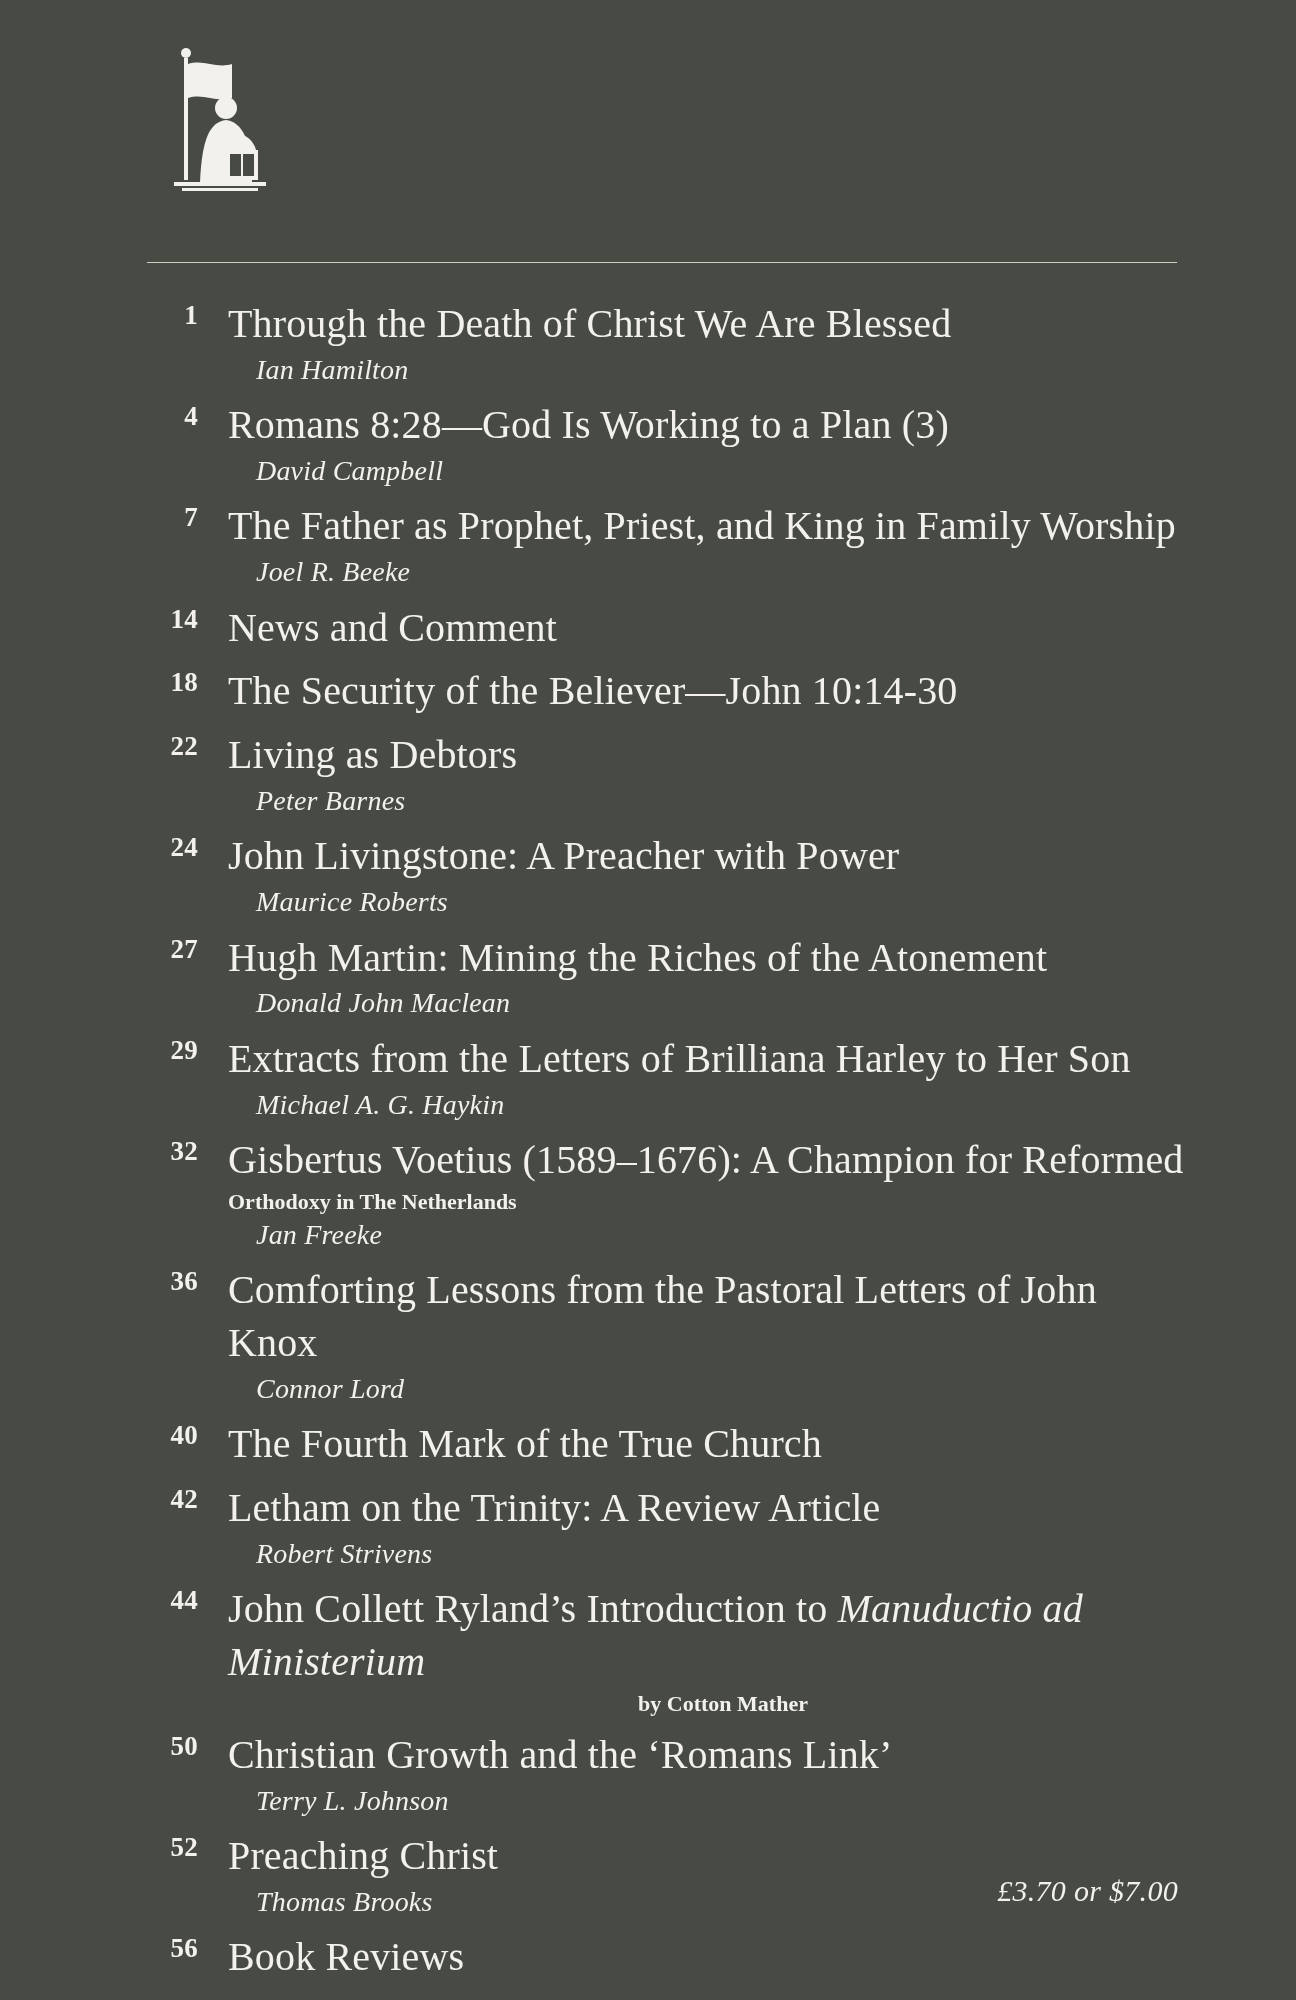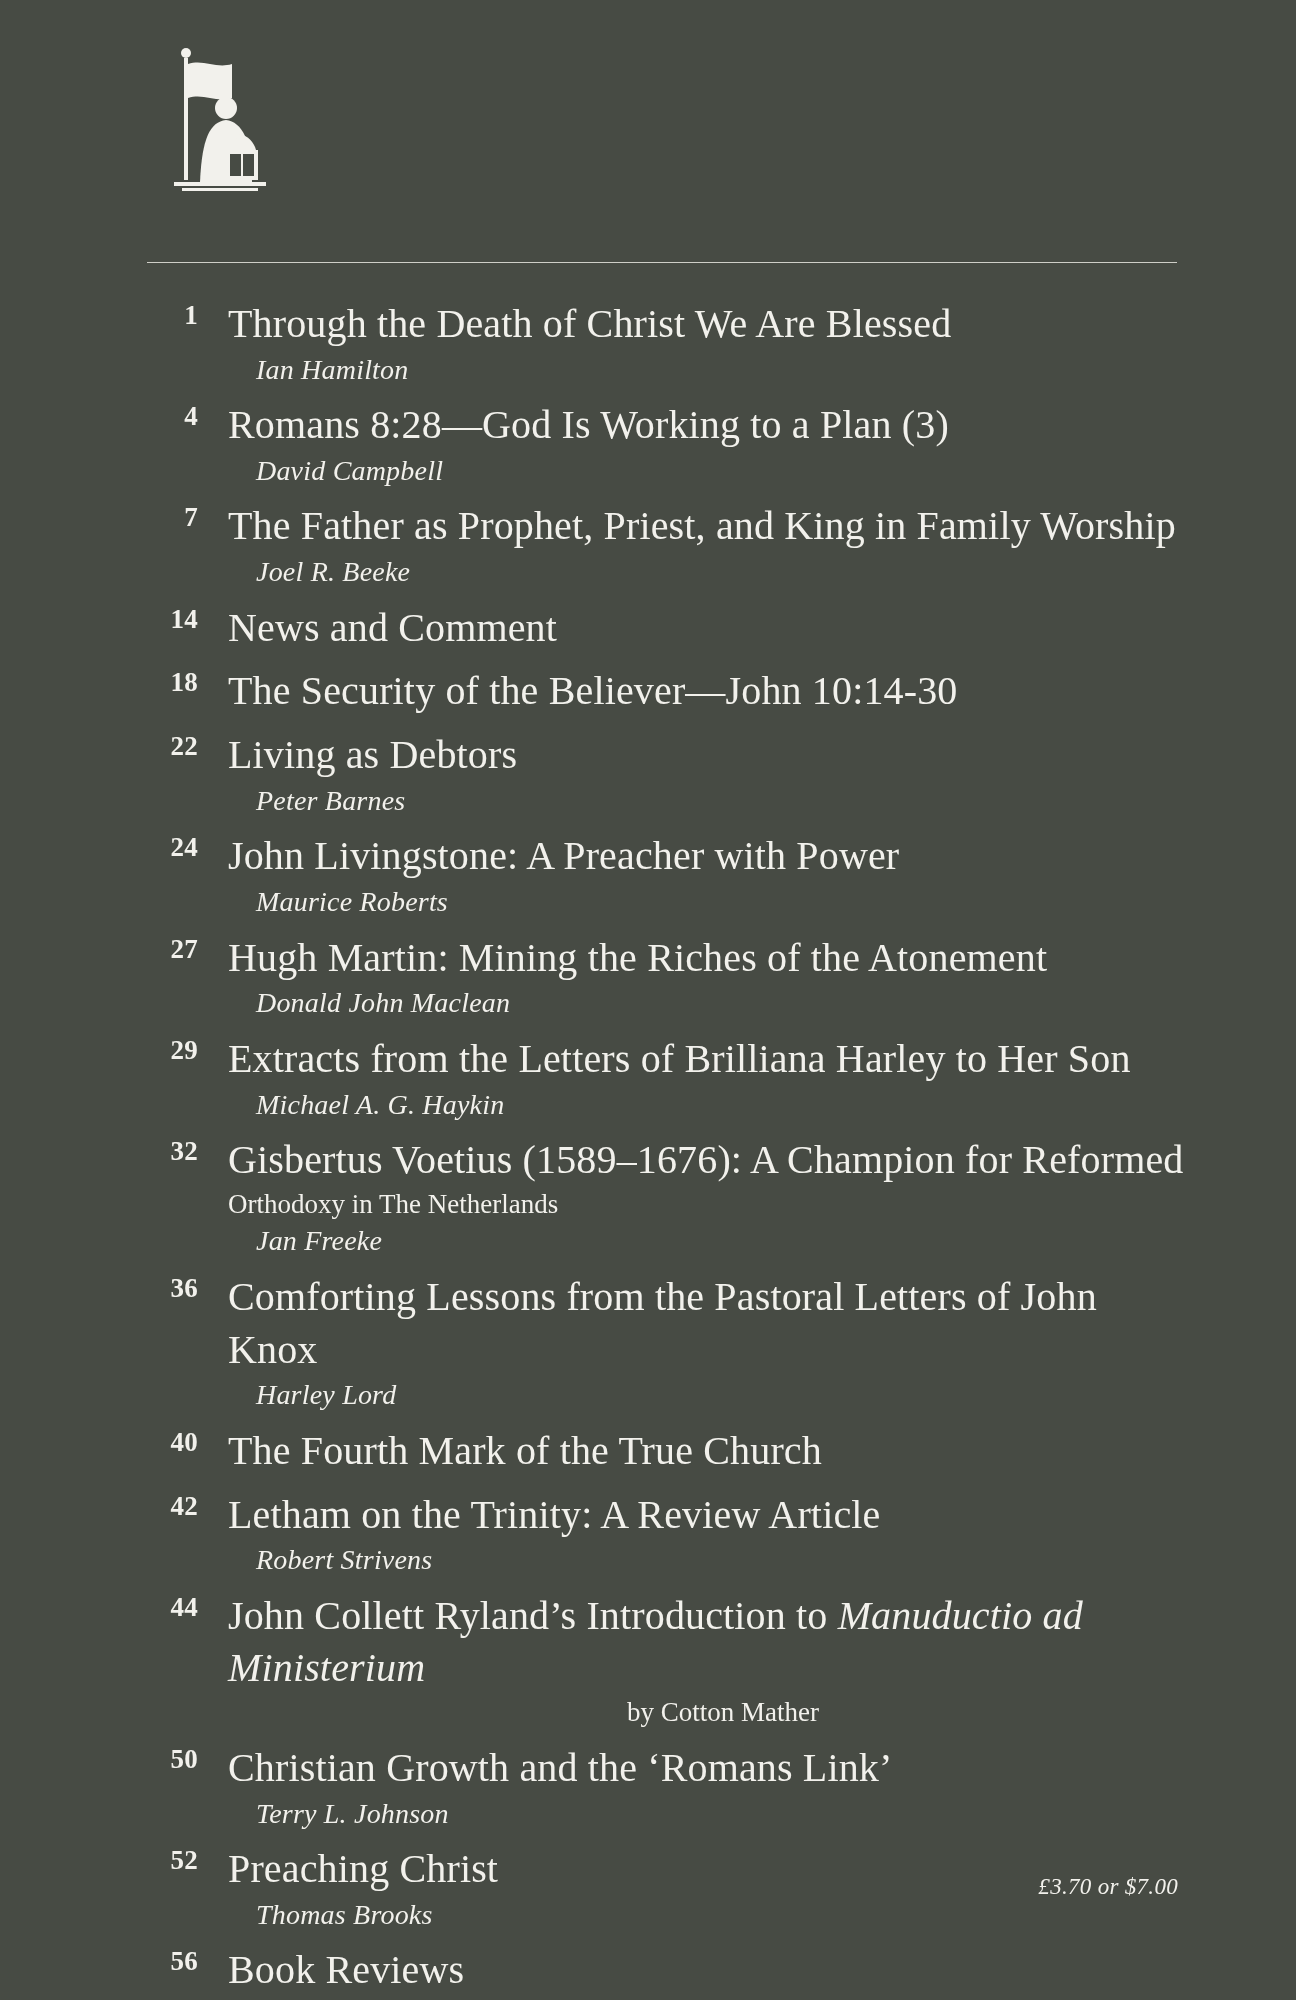--- a/index.html
+++ b/index.html
@@ -74,43 +74,44 @@
   .entry .title {
     font-size: 40px;
     line-height: 1.32;
     font-weight: normal;
     letter-spacing: 0.15px;
   }
   .entry .title .ital {
     font-style: italic;
   }
   .entry .title-line2 {
-    font-size: 27px;
+    font-size: 22px;
     line-height: 1.32;
     display: block;
+    font-weight: bold;
   }
   .entry .title-line2.indent {
     padding-left: 28px;
     text-align: center;
   }
   .entry .author {
     font-size: 28px;
     font-style: italic;
     line-height: 1.30;
     margin-top: 1px;
     letter-spacing: 0.2px;
     margin-left: 28px;
   }
 
   
   .price {
     position: absolute;
     right: 118px;
     top: 1874px;
-    font-size: 23px;
+    font-size: 30px;
     font-style: italic;
     letter-spacing: 0.3px;
     text-align: right;
   }
 </style>
 </head>
 <body>
 
 <div class="page">
 
@@ -220,21 +221,21 @@
         <div class="title">Gisbertus Voetius (1589–1676): A Champion for Reformed</div>
         <div class="title-line2">Orthodoxy in The Netherlands</div>
         <div class="author">Jan Freeke</div>
       </div>
     </div>
 
     <div class="entry">
       <div class="page-num">36</div>
       <div class="body">
         <div class="title">Comforting Lessons from the Pastoral Letters of John Knox</div>
-        <div class="author">Harley Lord</div>
+        <div class="author">Connor Lord</div>
       </div>
     </div>
 
     <div class="entry">
       <div class="page-num">40</div>
       <div class="body">
         <div class="title">The Fourth Mark of the True Church</div>
       </div>
     </div>
 

